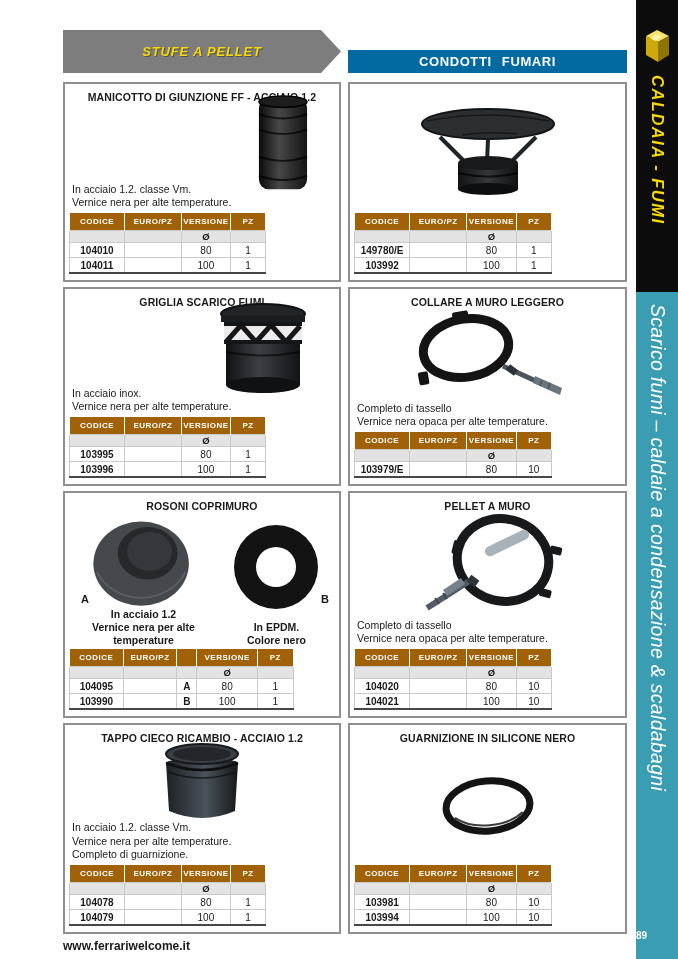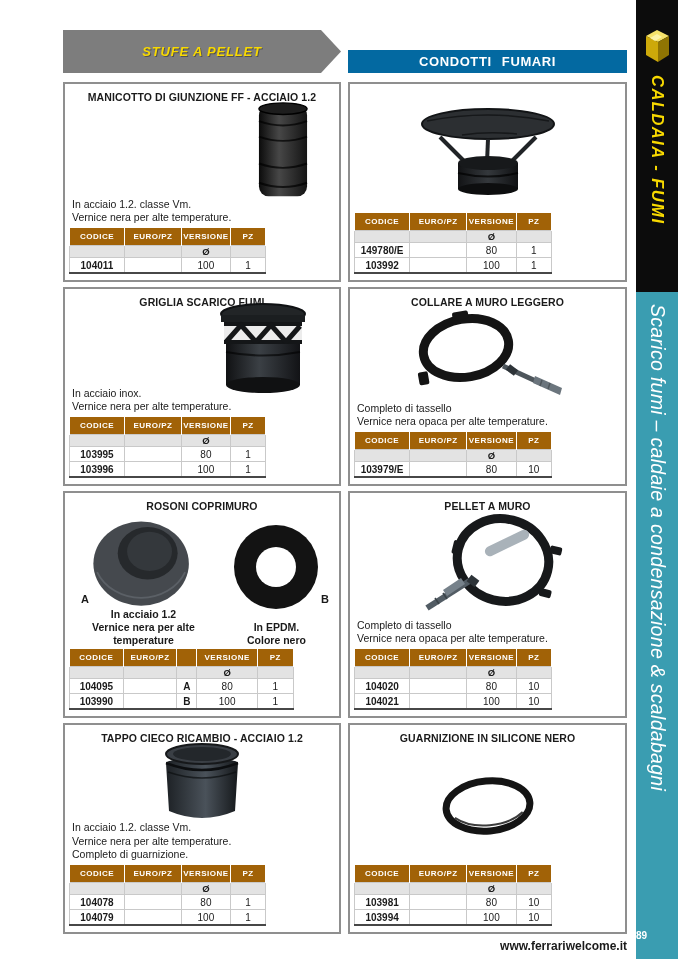--- a/index.html
+++ b/index.html
@@ -29,21 +29,21 @@
   .ptable td.code { font-weight:bold; }
 
   
   .variants { flex:1; display:flex; align-items:stretch; padding:0 4px; min-height:0; }
   .variant { position:relative; display:flex; flex-direction:column; align-items:center; justify-content:flex-end; }
   .variant.va { width:56%; } .variant.vb { width:44%; }
   .vlabel { position:absolute; bottom:44px; font-weight:bold; font-size:11px; }
   .va .vlabel { left:12px; } .vb .vlabel { right:6px; }
   .caption { font-weight:bold; font-size:10.5px; line-height:1.25; text-align:center; margin-bottom:2px; }
 
-  .footer { text-align:right; font-weight:bold; font-size:12px; margin-top:5px; }
+  .footer { text-align:left; font-weight:bold; font-size:12px; margin-top:5px; }
 
   
   .sidebar { position:absolute; right:0; top:0; width:42px; height:959px; display:flex; flex-direction:column; }
   .sidebar-black { background:#0c0c0c; height:292px; display:flex; flex-direction:column; align-items:center; }
   .side-icon { margin-top:26px; }
   .v-text { writing-mode:vertical-rl; }
   .cat-label { margin-top:9px; color:#f8d900; font-weight:bold; font-style:italic; font-size:16.5px; letter-spacing:1.5px; white-space:nowrap; }
   .sidebar-teal { background:#3a9db1; flex:1; position:relative; display:flex; flex-direction:column; align-items:center; }
   .sub-label { margin-top:12px; color:#ffffff; font-style:italic; font-size:19.5px; letter-spacing:.3px; white-space:nowrap; }
   .page-num { position:absolute; bottom:18px; left:0; right:0; color:#fff; font-weight:bold; font-size:10px; }
@@ -101,20 +101,26 @@
           <th>VERSIONE</th>
           <th>PZ</th>
         </tr>
           </thead>
         <tbody>
           <tr class="dia">
               <td></td>
               <td></td>
               <td>Ø</td>
               <td></td>
+            </tr>
+          <tr>
+            <td class="code">104010</td>
+              <td></td>
+            <td>80</td>
+              <td>1</td>
             </tr>
           <tr>
             <td class="code">104011</td>
               <td></td>
             <td>100</td>
               <td>1</td>
             </tr>
         </tbody>
       </table>
     </div>

